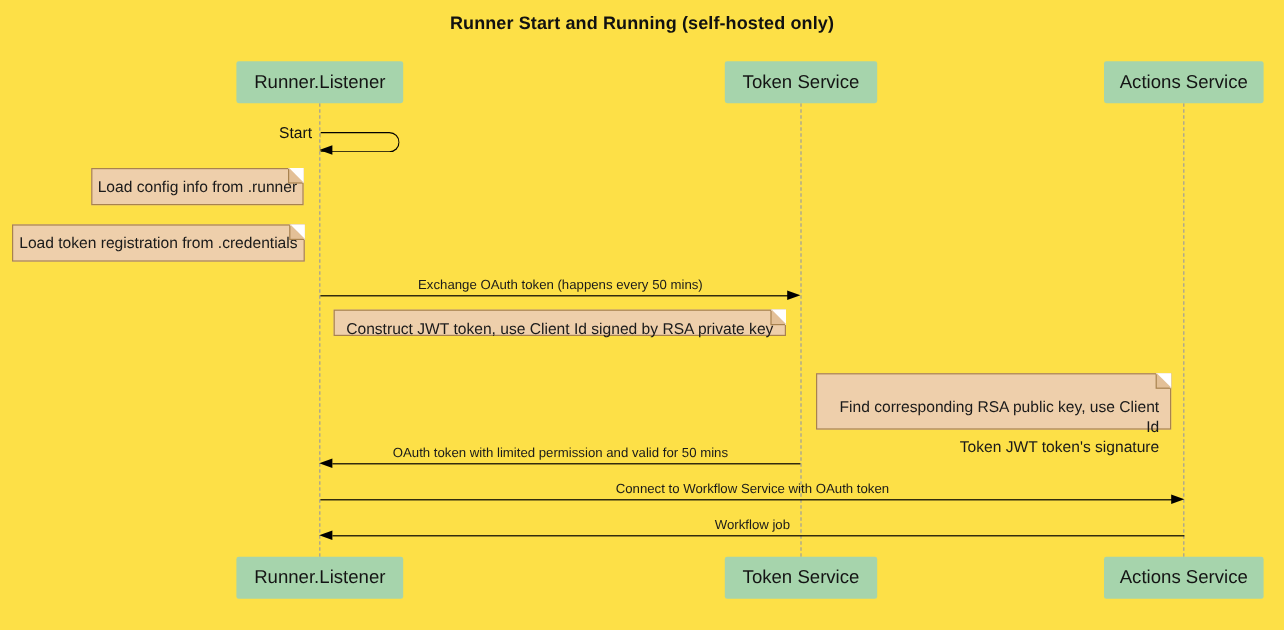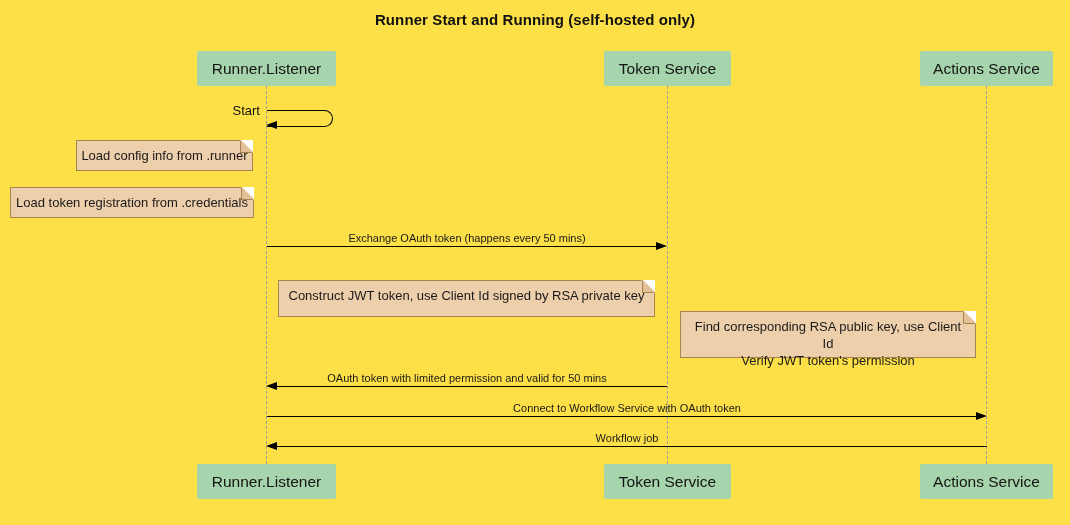--- a/index.html
+++ b/index.html
@@ -30,21 +30,21 @@
     content:""; position:absolute; top:-1px; right:-1px; width:0; height:0;
     border-style:solid; border-width:0 13px 13px 0;
     border-color:transparent #ffffff var(--note-border,#a8824f) transparent;
   }
   .note::after { 
     content:""; position:absolute; top:-1px; right:-1px; width:0; height:0;
     border-style:solid; border-width:0 12px 12px 0;
     border-color:transparent #ffffff var(--note-fold,#e3c097) transparent;
   }
   .note.single { line-height:29px; text-align:center; white-space:nowrap; }
-  .note.multi  { padding:6px 9px; line-height:17px; text-align:center; }
+  .note.multi  { padding:18px 9px; line-height:17px; text-align:right; }
   .note.multi span { display:block; }
   .mlabel {
     position:absolute; font-size:11px; text-align:center; white-space:nowrap;
     line-height:14px; color:#1a1a1a;
   }
   .mline { position:absolute; height:1.4px; background:var(--line,#000000); }
   .arr { position:absolute; width:0; height:0;
          border-top:4.5px solid transparent; border-bottom:4.5px solid transparent; }
   .arr.right { border-left:11px solid var(--line,#000000); }
   .arr.left  { border-right:11px solid var(--line,#000000); }
@@ -75,25 +75,25 @@
   <div class="selfloop"></div>
   <div class="arr left" style="left:266px; top:121px"></div>
 
   <div class="note single" style="left:76px; top:140px; width:177px; height:31px">Load config info from .runner</div>
   <div class="note single" style="left:10px; top:187px; width:244px; height:31px">Load token registration from .credentials</div>
 
   <div class="mlabel" style="left:267px; top:231px; width:400px">Exchange OAuth token (happens every 50 mins)</div>
   <div class="mline" style="left:267px; top:246px; width:390px"></div>
   <div class="arr right" style="left:656px; top:242px"></div>
 
-  <div class="note single" style="left:278px; top:280px; width:377px; height:37px">Construct JWT token, use Client Id signed by RSA private key</div>
+  <div class="note single" style="left:278px; top:258px; width:377px; height:22px">Construct JWT token, use Client Id signed by RSA private key</div>
 
   <div class="note multi" style="left:680px; top:311px; width:296px; height:47px">
     <span>Find corresponding RSA public key, use Client Id</span>
-    <span>Verify JWT token's permission</span>
+    <span>Token JWT token's signature</span>
   </div>
 
   <div class="mlabel" style="left:267px; top:371px; width:400px">OAuth token with limited permission and valid for 50 mins</div>
   <div class="mline" style="left:277px; top:386px; width:390px"></div>
   <div class="arr left" style="left:266px; top:382px"></div>
 
   <div class="mlabel" style="left:267px; top:401px; width:720px">Connect to Workflow Service with OAuth token</div>
   <div class="mline" style="left:267px; top:416px; width:710px"></div>
   <div class="arr right" style="left:976px; top:412px"></div>
 

